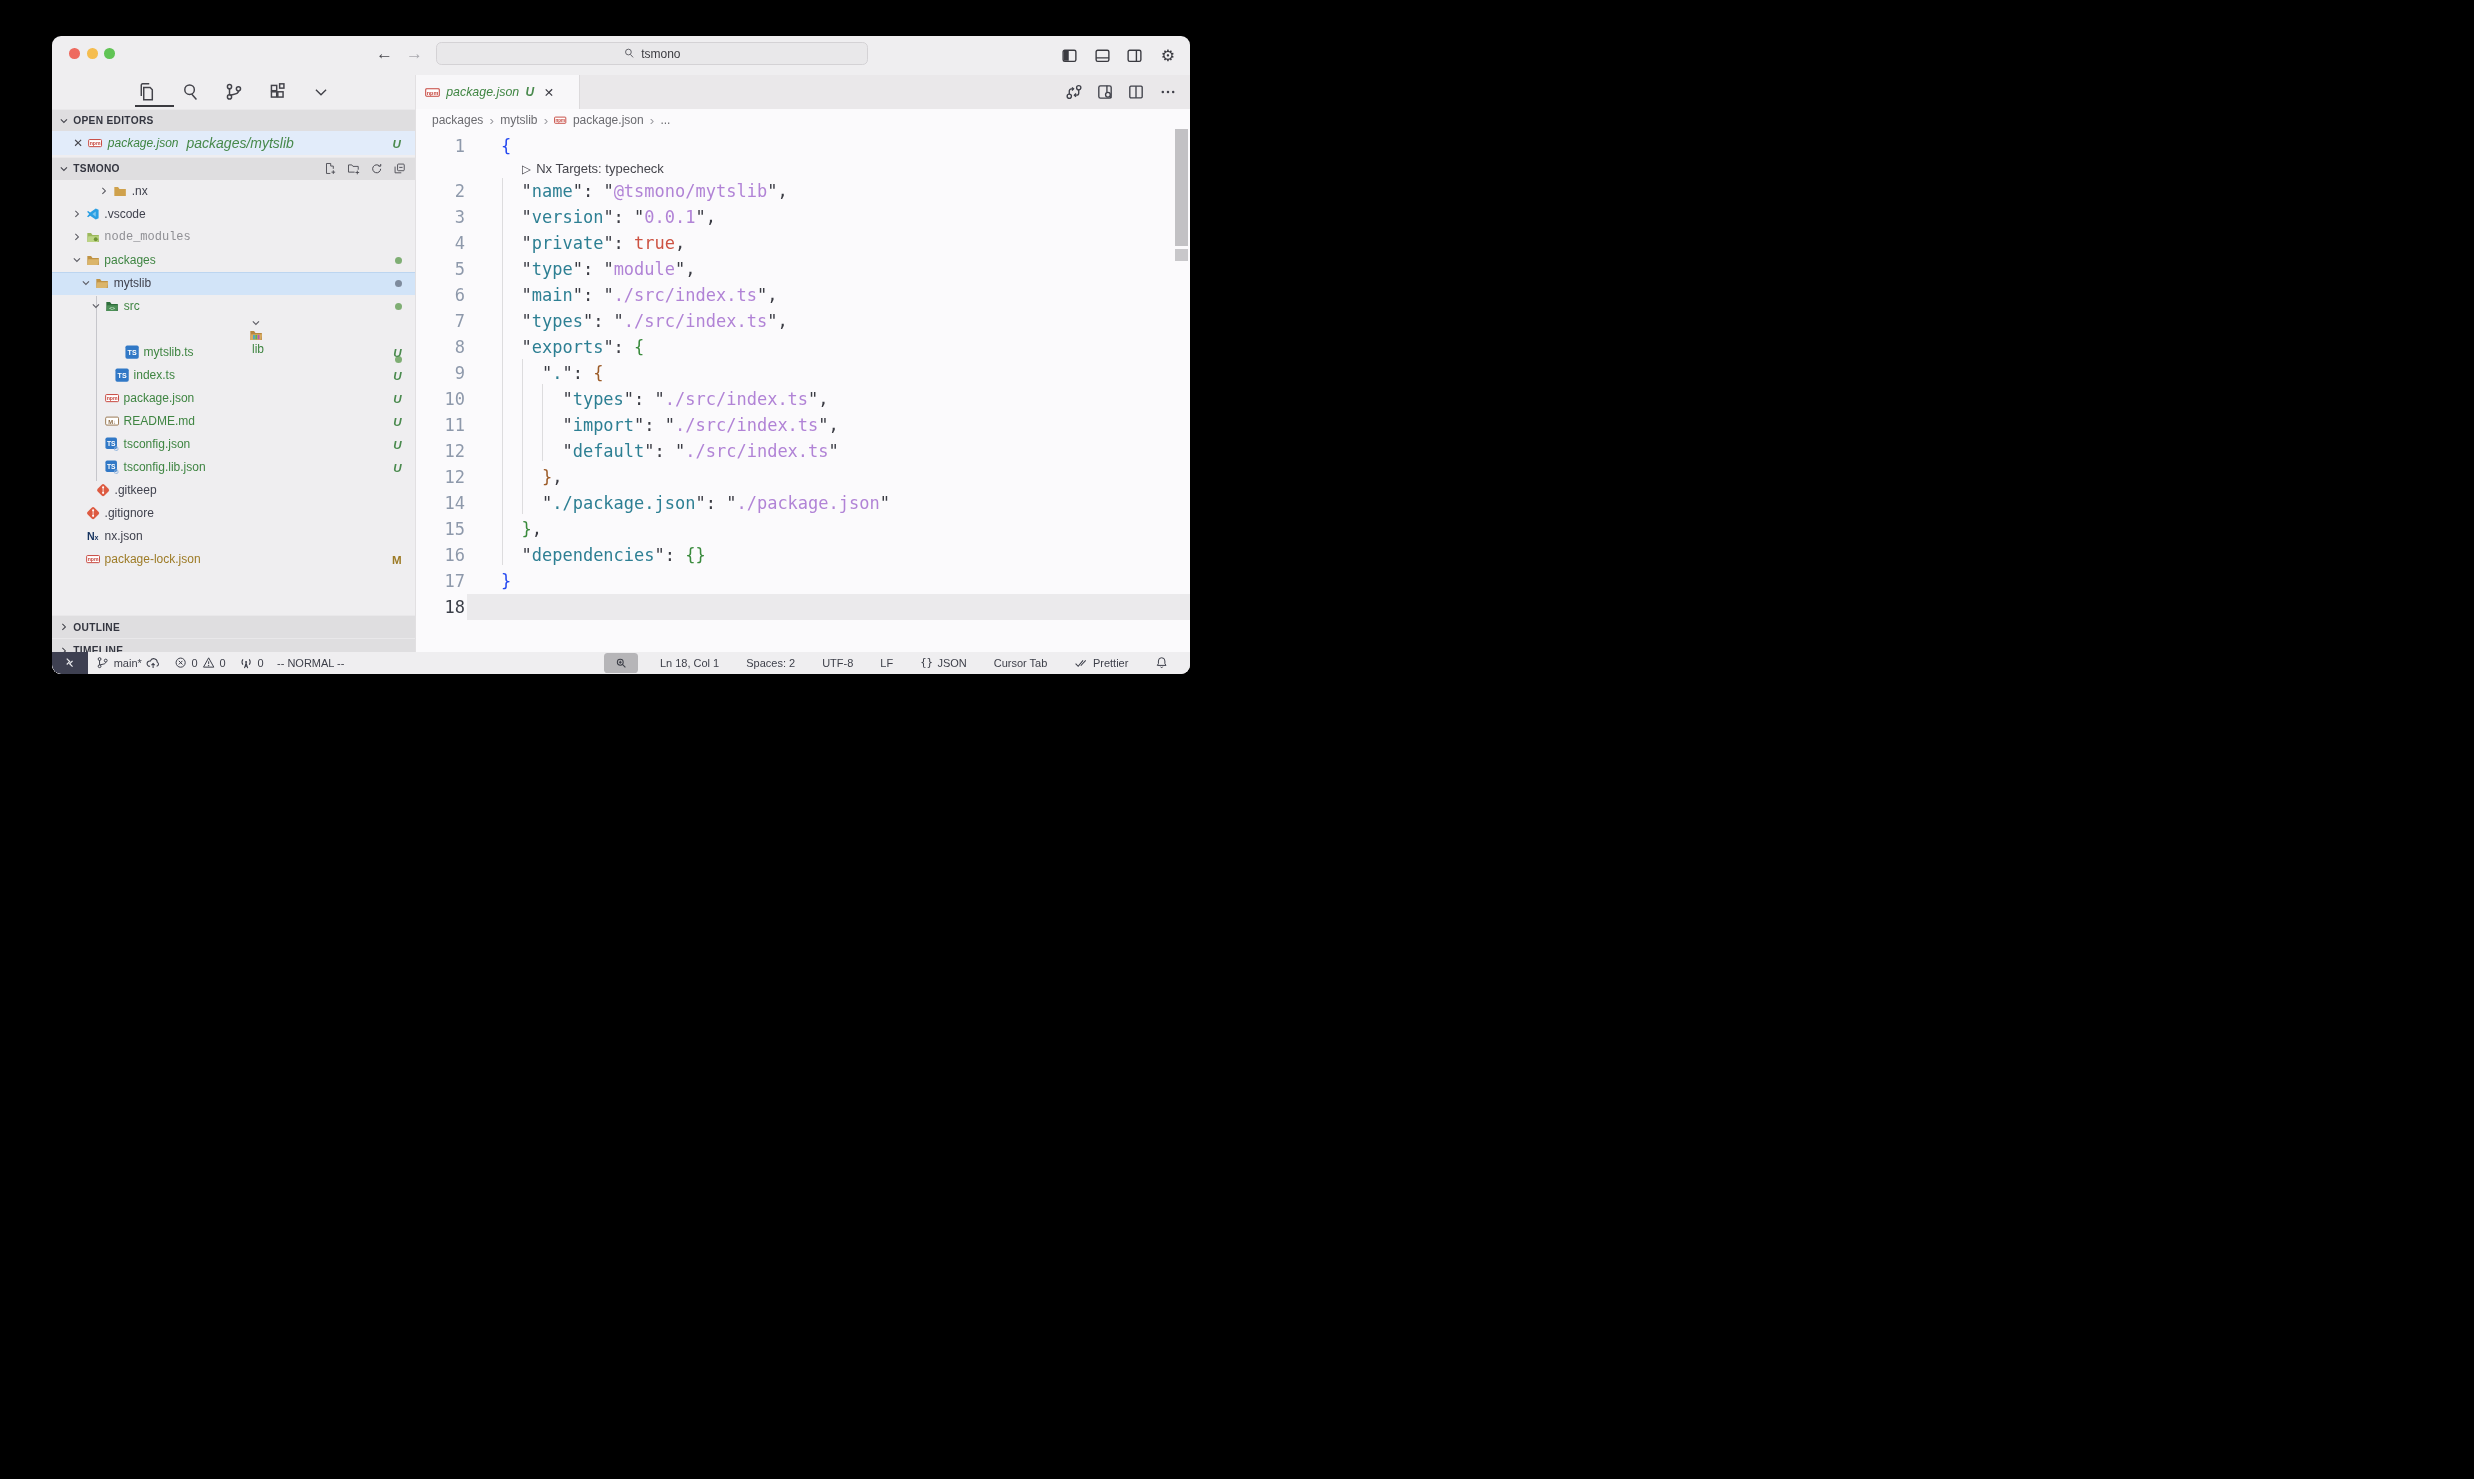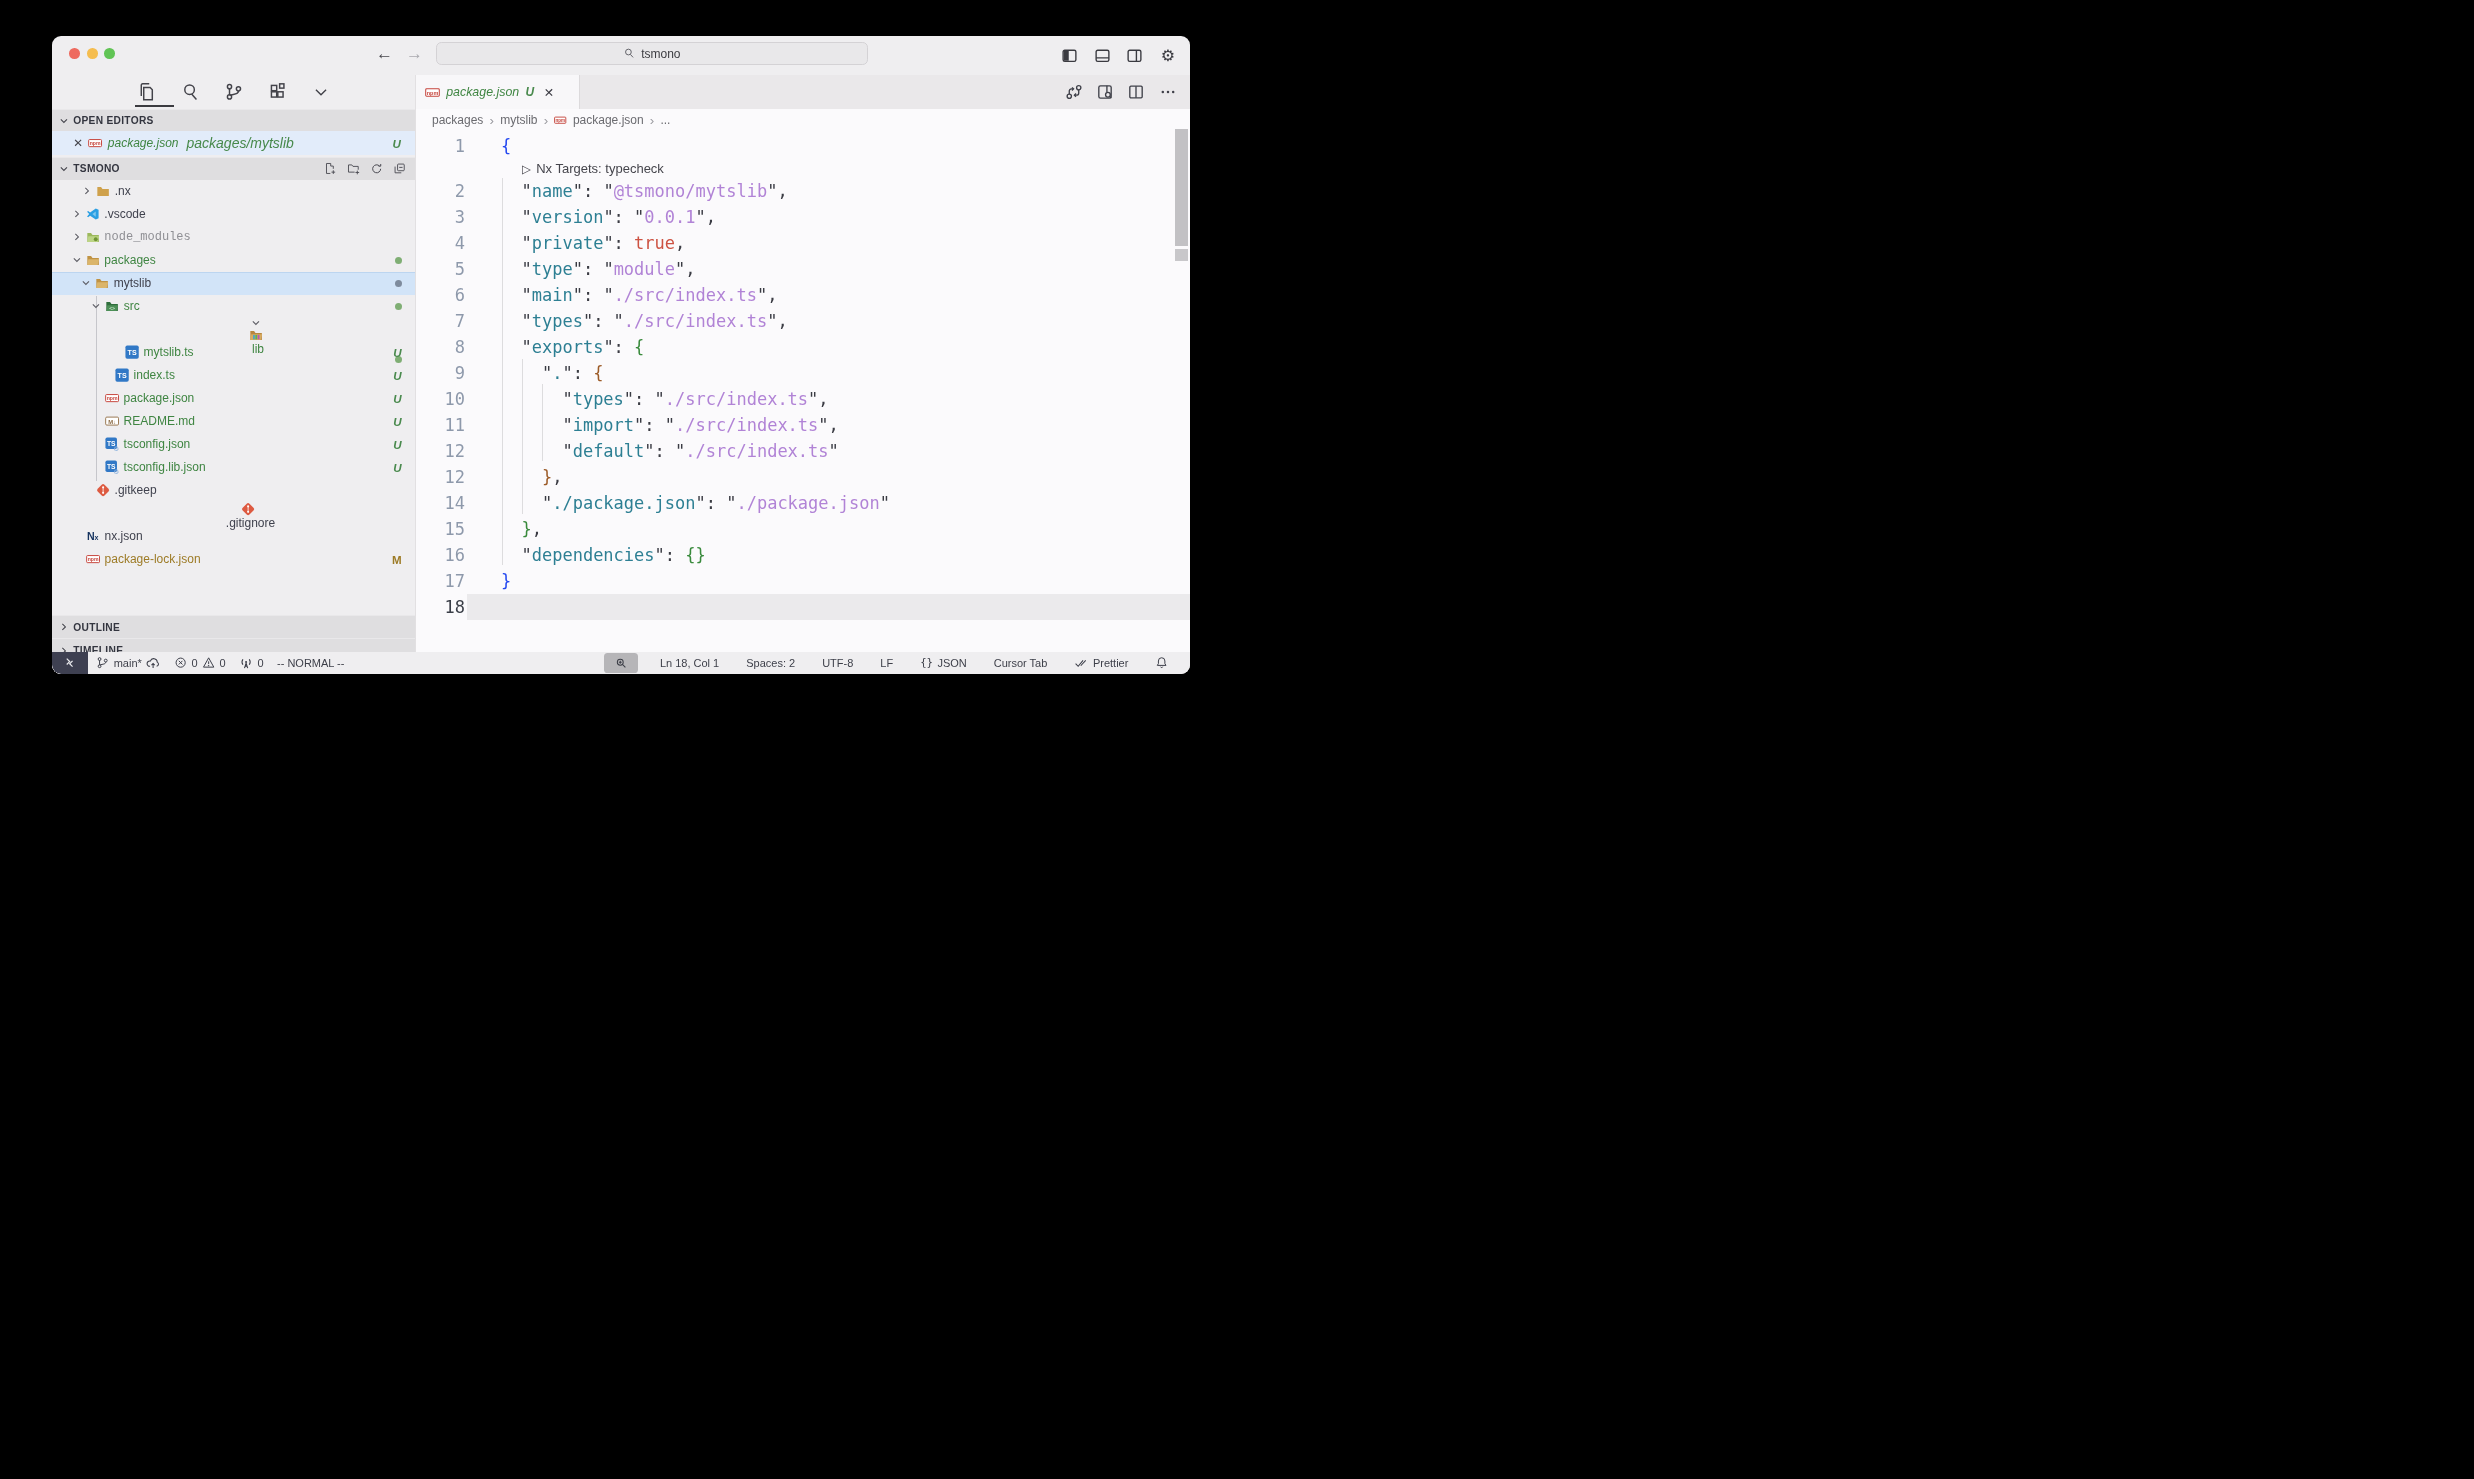--- a/index.html
+++ b/index.html
@@ -223,21 +223,21 @@
               <rect x="5.5" y="2.5" width="8" height="8" rx="1"></rect>
               <path d="M2.5 5.5v7.5h7.5"></path>
               <line x1="7.5" y1="6.5" x2="11.5" y2="6.5"></line>
             </svg>
           </span>
       </span>
     </div>
 
     <div id="tree">
       <div id="tree-guide" style="top: 116px; height: 185px;"></div>
-    <div class="trow" style="padding-left: 30px;">
+    <div class="trow" style="padding-left: 3px; margin-left: 44px;">
           <span class="chev">
             <svg class="ic" width="9.8" height="9.8" viewBox="0 0 16 16" fill="none" stroke="#5c5c64" stroke-width="1.8">
               <path d="M5.5 3l5 5-5 5"></path>
             </svg>
           </span>
           <span class="ticon">
             <svg class="ic" width="14.2" height="14.2" viewBox="0 0 16 16">
               <path d="M1.5 3.5h4.2l1.6 2h7.2v8H1.5z" fill="#cfa14c"></path>
             </svg>
           </span>
@@ -428,21 +428,21 @@
                 <rect x="2.6" y="2.6" width="10.8" height="10.8" rx="2.2" fill="#dd5a41"></rect>
               </g>
               <circle cx="8" cy="4.9" r="1.2" fill="#fff"></circle>
               <circle cx="8" cy="11.1" r="1.2" fill="#fff"></circle>
               <rect x="7.55" y="5.6" width="0.9" height="4.8" fill="#fff"></rect>
             </svg>
           </span>
           <span class="tlabel">.gitkeep</span>
           <span class="rightslot"></span>
         </div>
-        <div class="trow" style="padding-left: 34px; flex-direction: column;">
+        <div class="trow" style="padding-left: 34px;">
           <span class="ticon">
             <svg class="ic" width="14.2" height="14.2" viewBox="0 0 16 16">
               <g transform="rotate(45 8 8)">
                 <rect x="2.6" y="2.6" width="10.8" height="10.8" rx="2.2" fill="#dd5a41"></rect>
               </g>
               <circle cx="8" cy="4.9" r="1.2" fill="#fff"></circle>
               <circle cx="8" cy="11.1" r="1.2" fill="#fff"></circle>
               <rect x="7.55" y="5.6" width="0.9" height="4.8" fill="#fff"></rect>
             </svg>
           </span>

